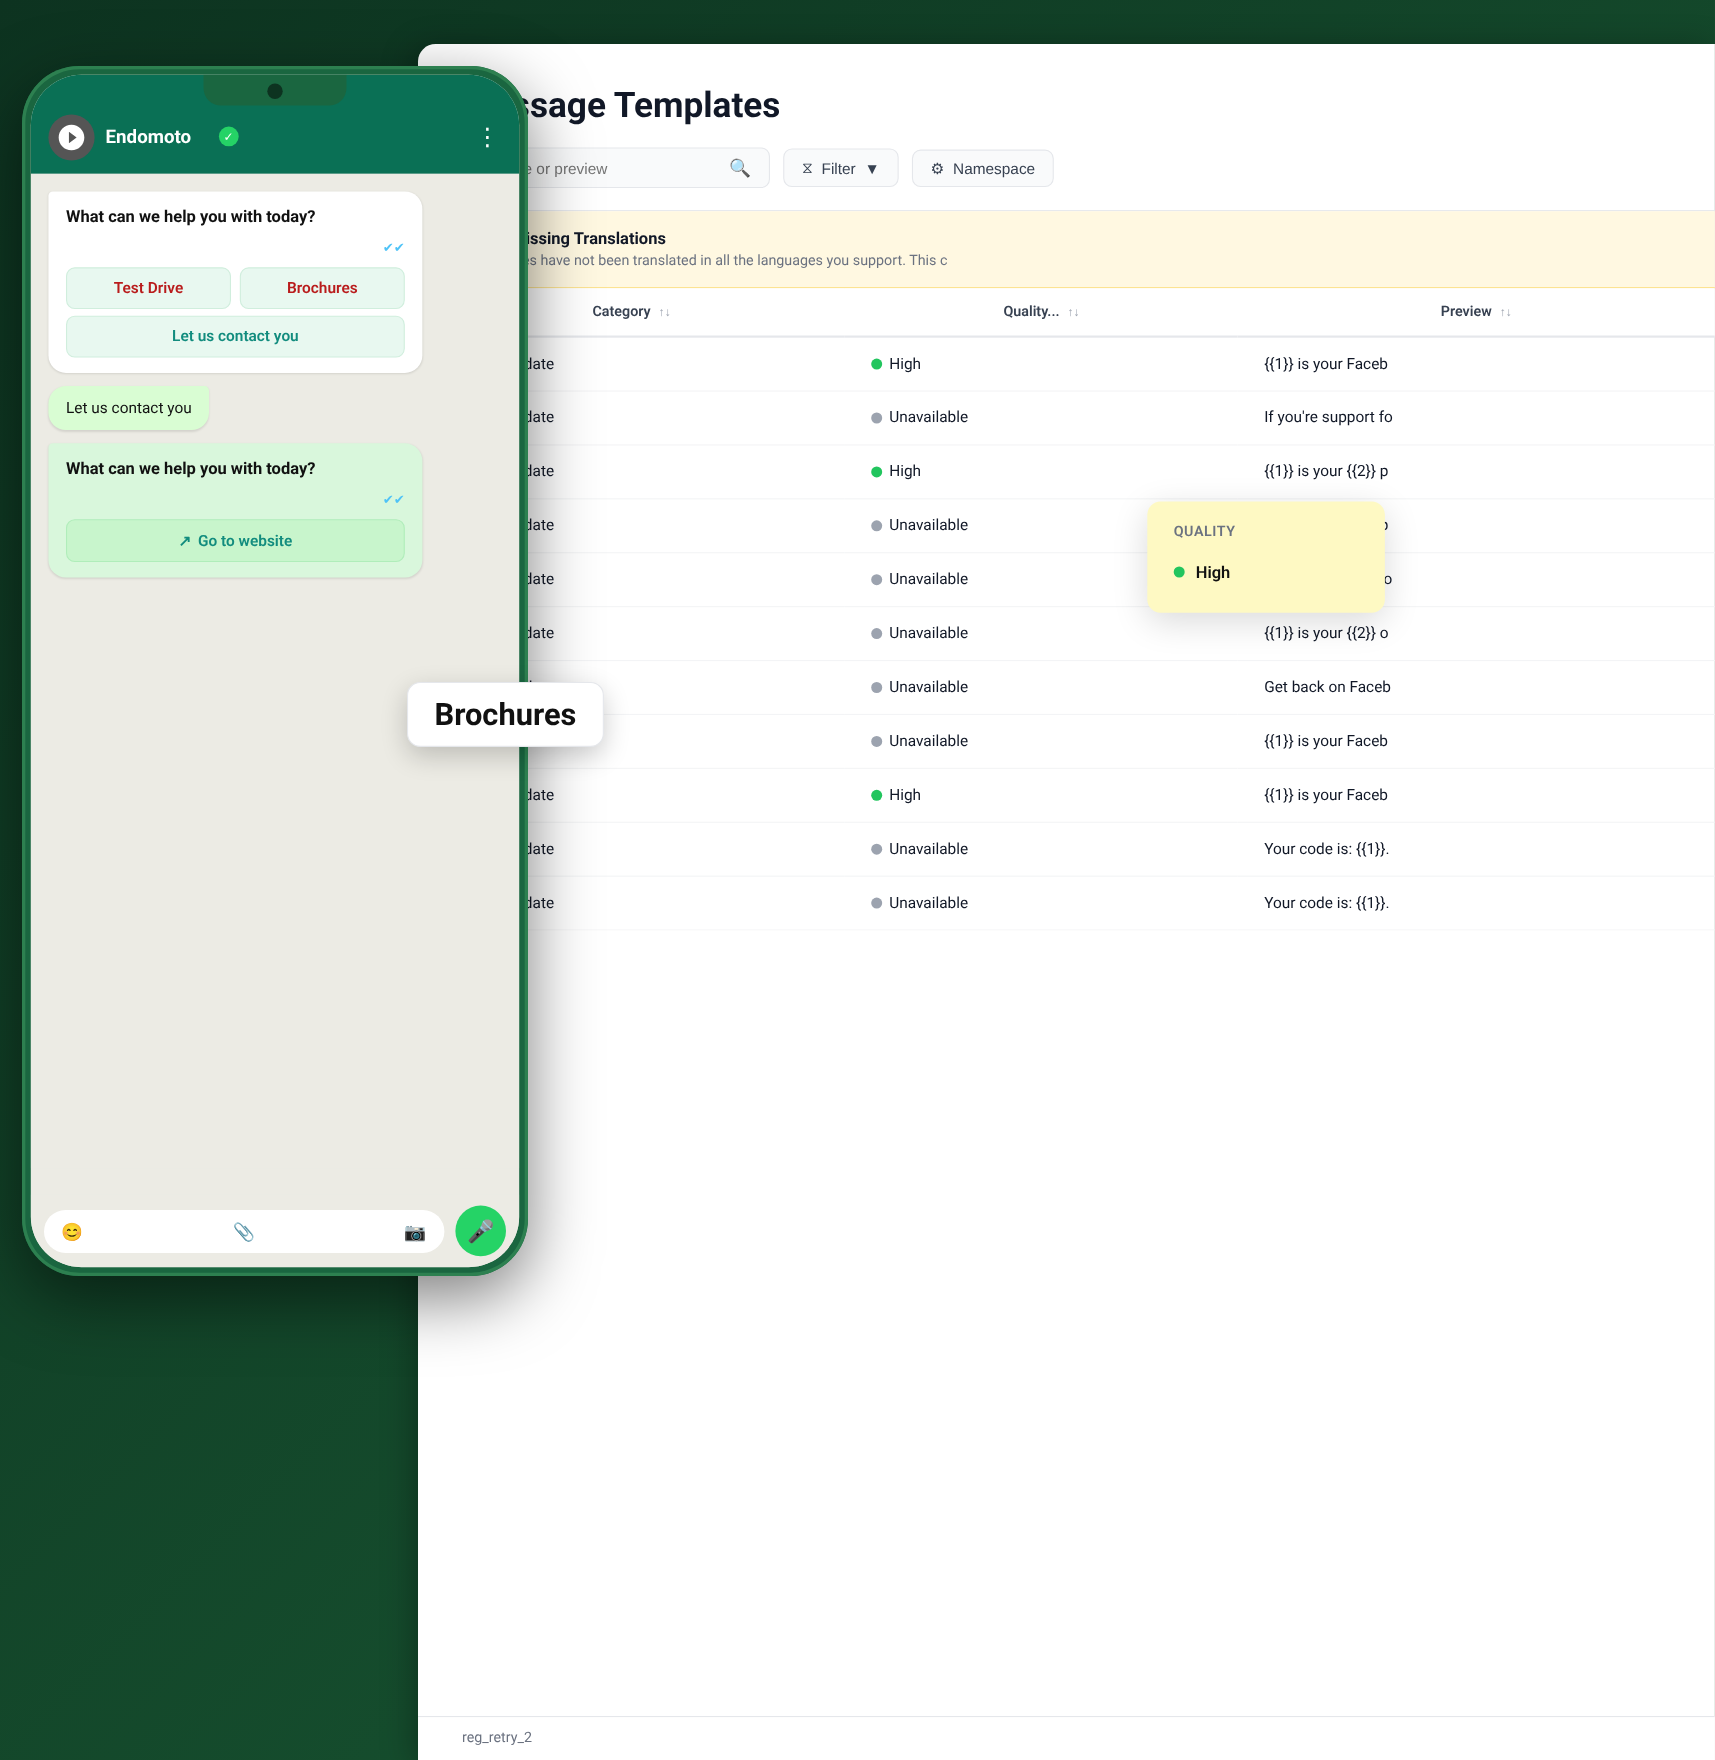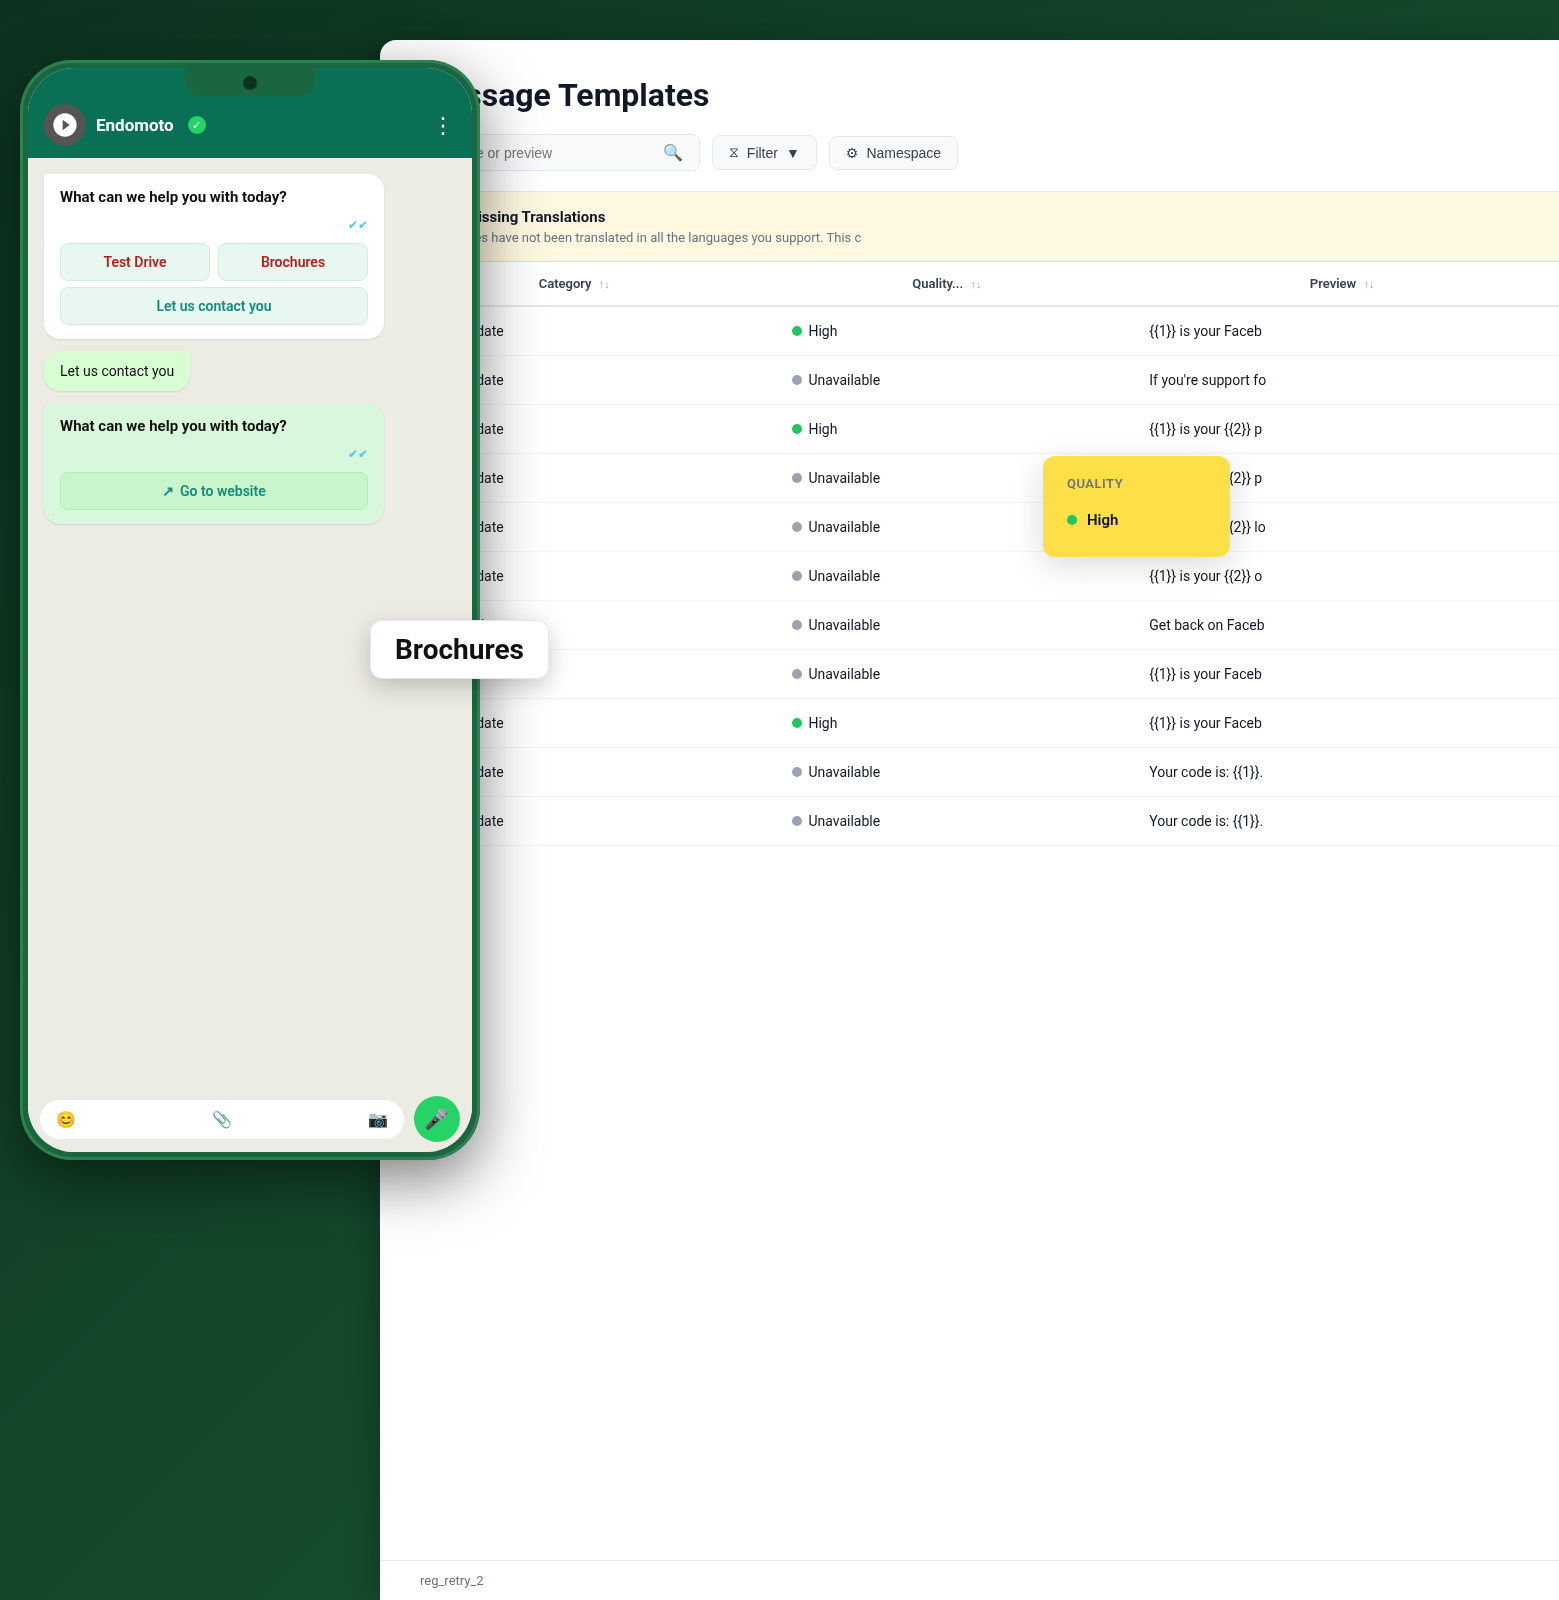--- a/index.html
+++ b/index.html
@@ -445,26 +445,26 @@
       box-shadow: 0 8px 24px rgba(0,0,0,0.2);
       z-index: 20;
       white-space: nowrap;
     }
 
     
     .quality-popup {
       position: absolute;
       top: 456px;
       left: 1043px;
-      background: #fde047;
+      background: #fef9c3;
       border-radius: 12px;
       padding: 20px 24px;
       box-shadow: 0 8px 32px rgba(0,0,0,0.15);
       z-index: 20;
-      width: 187px;
+      width: 216px;
     }
 
     .quality-popup-title {
       font-size: 13px;
       font-weight: 600;
       color: #6b7280;
       margin-bottom: 12px;
       text-transform: uppercase;
       letter-spacing: 0.5px;
     }
@@ -668,21 +668,21 @@
     </div>
 
     <div class="wa-header">
       <div class="wa-contact">
         <div class="wa-avatar">
           <svg width="28" height="28" viewBox="0 0 24 24" fill="white">
             <path d="M12 2C6.48 2 2 6.48 2 12s4.48 10 10 10 10-4.48 10-10S17.52 2 12 2zm-2 14.5v-9l6 4.5-6 4.5z"></path>
           </svg>
         </div>
         <div>
-          <div style="display:flex; align-items:center; gap:10px;">
+          <div style="display:flex; align-items:flex-start; gap:21px;">
             <span class="wa-name">Endomoto</span>
             <span class="wa-verified">✓</span>
           </div>
         </div>
       </div>
       <span class="wa-dots">⋮</span>
     </div>
 
     <div class="wa-chat">
 

